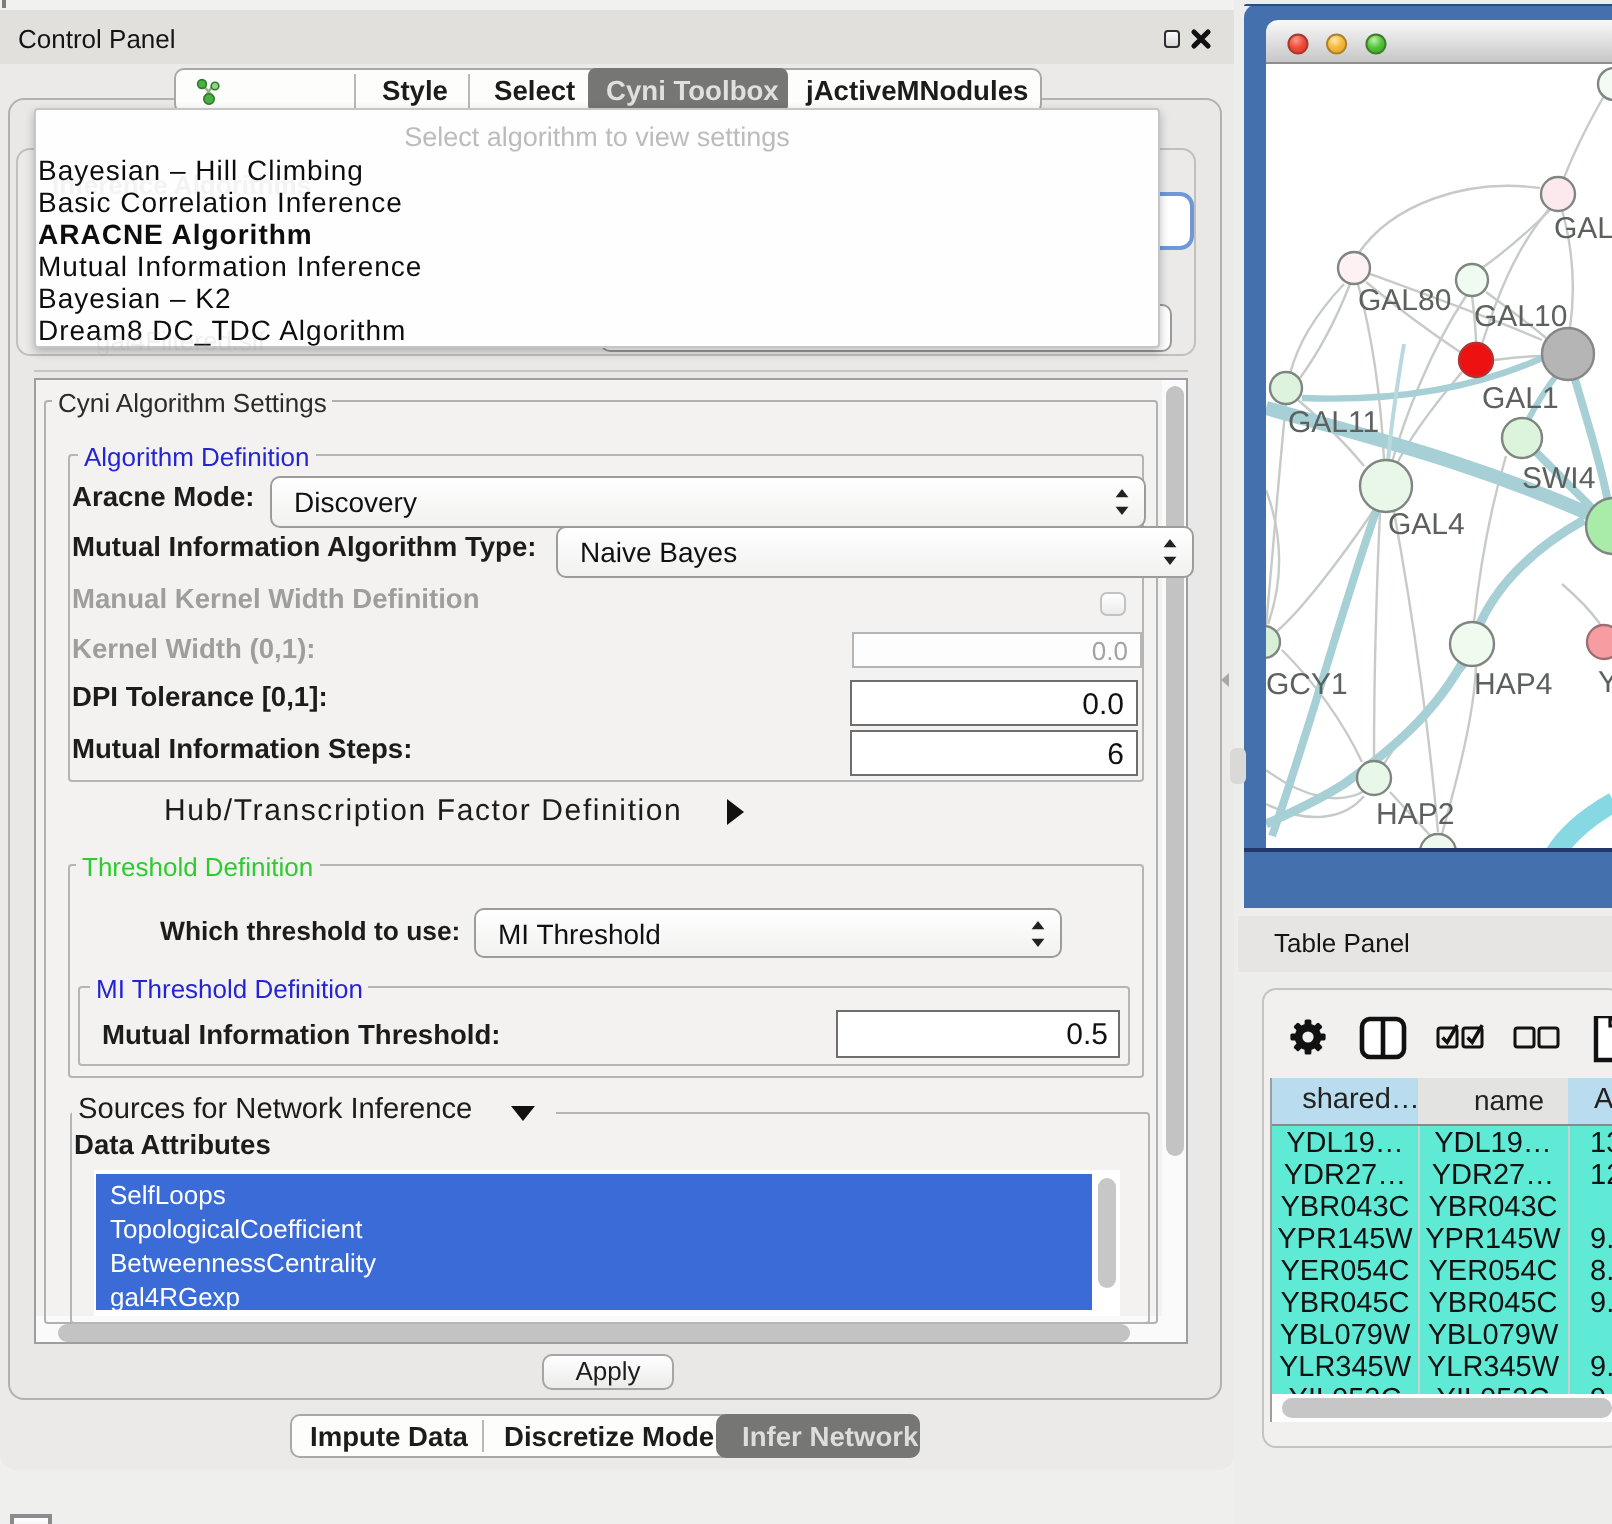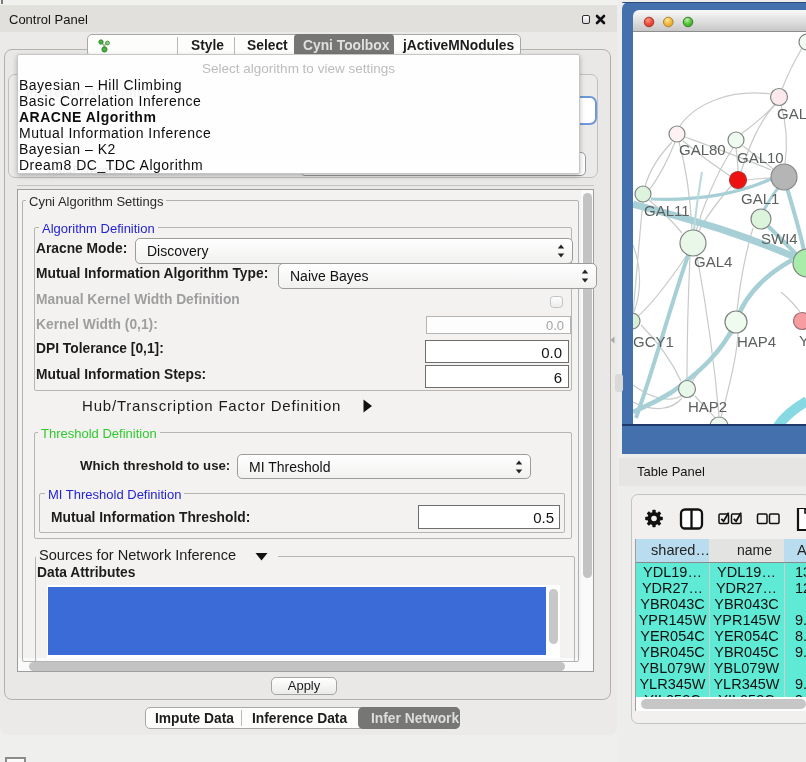--- a/index.html
+++ b/index.html
@@ -124,29 +124,33 @@
   <div class="gline" style="left:35px;top:556px;width:538px;height:104px;"></div>
   <div class="glabel" style="left:36px;top:547px;color:#1c1c1c;font-size:14.6px;">Sources for Network Inference</div>
   <div class="abs" style="left:237px;top:551px;width:41px;height:11px;background:#f3f2f1;"></div>
   <svg class="abs" style="left:255px;top:552px;" width="13" height="9" viewBox="0 0 13 9">
     <path d="M0.5 1 L12.5 1 L6.5 8.5 Z" fill="#111"></path>
   </svg>
   <div class="abs b13" style="left:37px;top:565px;">Data Attributes</div>
 
   <div class="abs" style="left:47px;top:585px;width:513px;height:73px;background:#fff;"></div>
   <div class="abs" style="left:48px;top:587px;width:498px;height:68px;background:#3a6bd7;"></div>
+  <div class="abs" style="left:55px;top:589px;font-size:13px;color:#fff;line-height:17px;white-space:pre;">SelfLoops
+TopologicalCoefficient
+BetweennessCentrality
+gal4RGexp</div>
   <div class="abs" style="left:549px;top:589px;width:9px;height:55px;background:#c7c7c7;border-radius:4.5px;"></div>
 
   <div class="abs" style="left:271px;top:677px;width:66px;height:18px;background:linear-gradient(#ffffff,#ebebea);border:1px solid #a5a5a5;border-radius:5px;box-sizing:border-box;text-align:center;font-size:13px;color:#1c1c1c;line-height:16px;">Apply</div>
 
   <div class="abs" style="left:145px;top:707px;width:315px;height:22px;background:#fdfdfc;border:1px solid #a8a8a8;border-radius:5px;box-sizing:border-box;"></div>
   <div class="abs" style="left:358px;top:707px;width:102px;height:22px;background:#767675;border-radius:5px;"></div>
   <div class="abs" style="left:241px;top:710px;width:1px;height:16px;background:#b9b9b9;"></div>
   <div class="abs b13" style="left:155px;top:711px;">Impute Data</div>
-  <div class="abs b13" style="left:252px;top:711px;">Inference Data</div>
+  <div class="abs b13" style="left:252px;top:711px;">Discretize Mode</div>
   <div class="abs b13" style="left:371px;top:711px;color:#dddddc;">Infer Network</div>
 
   <div class="abs" style="left:5px;top:757px;width:17px;height:10px;border:2px solid #8b8b8b;background:linear-gradient(#ffffff,#e2e2e2);"></div>
 
   <div class="abs" id="popup" style="left:17px;top:54px;width:563px;height:120px;background:#fefefe;border:1px solid #c6c6c6;box-sizing:border-box;border-radius:2px;box-shadow:0 2px 5px rgba(0,0,0,0.25);">
     <div class="abs" style="left:0;top:6px;width:100%;text-align:center;font-size:13.5px;color:#bcbcbc;">Select algorithm to view settings</div>
     <div class="abs" style="left:1px;top:23px;font-size:14px;letter-spacing:0.5px;color:#0d0d0d;line-height:15.9px;white-space:pre;">Bayesian – Hill Climbing
 Basic Correlation Inference
 <b>ARACNE Algorithm</b>
 Mutual Information Inference

